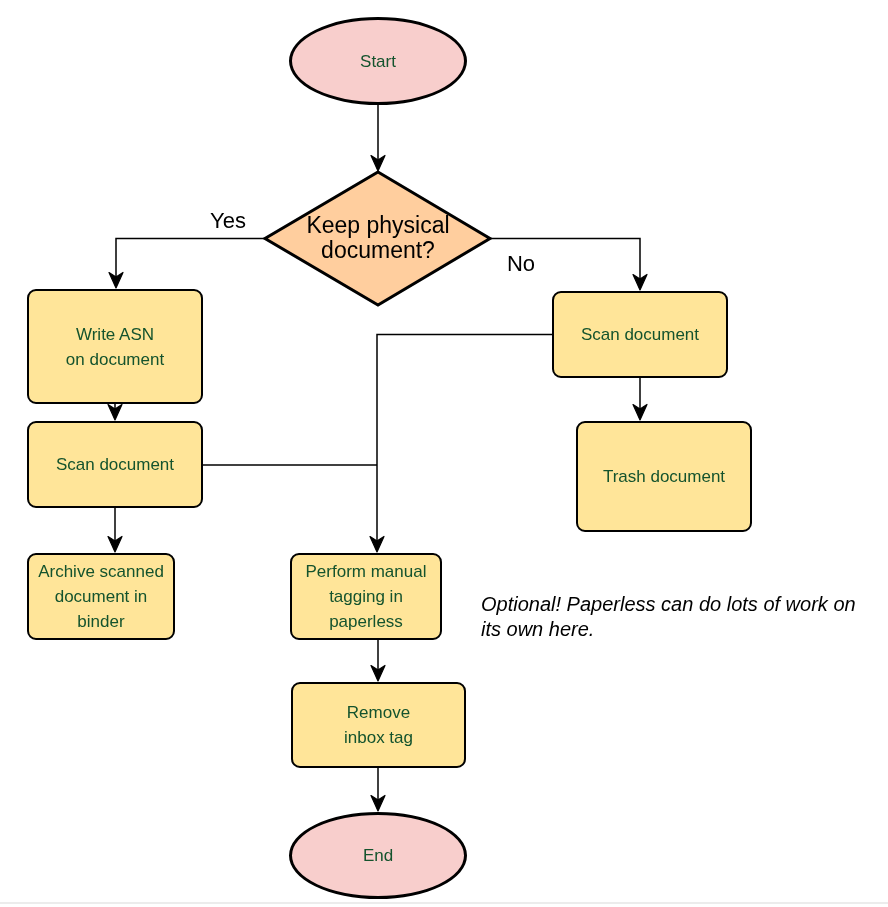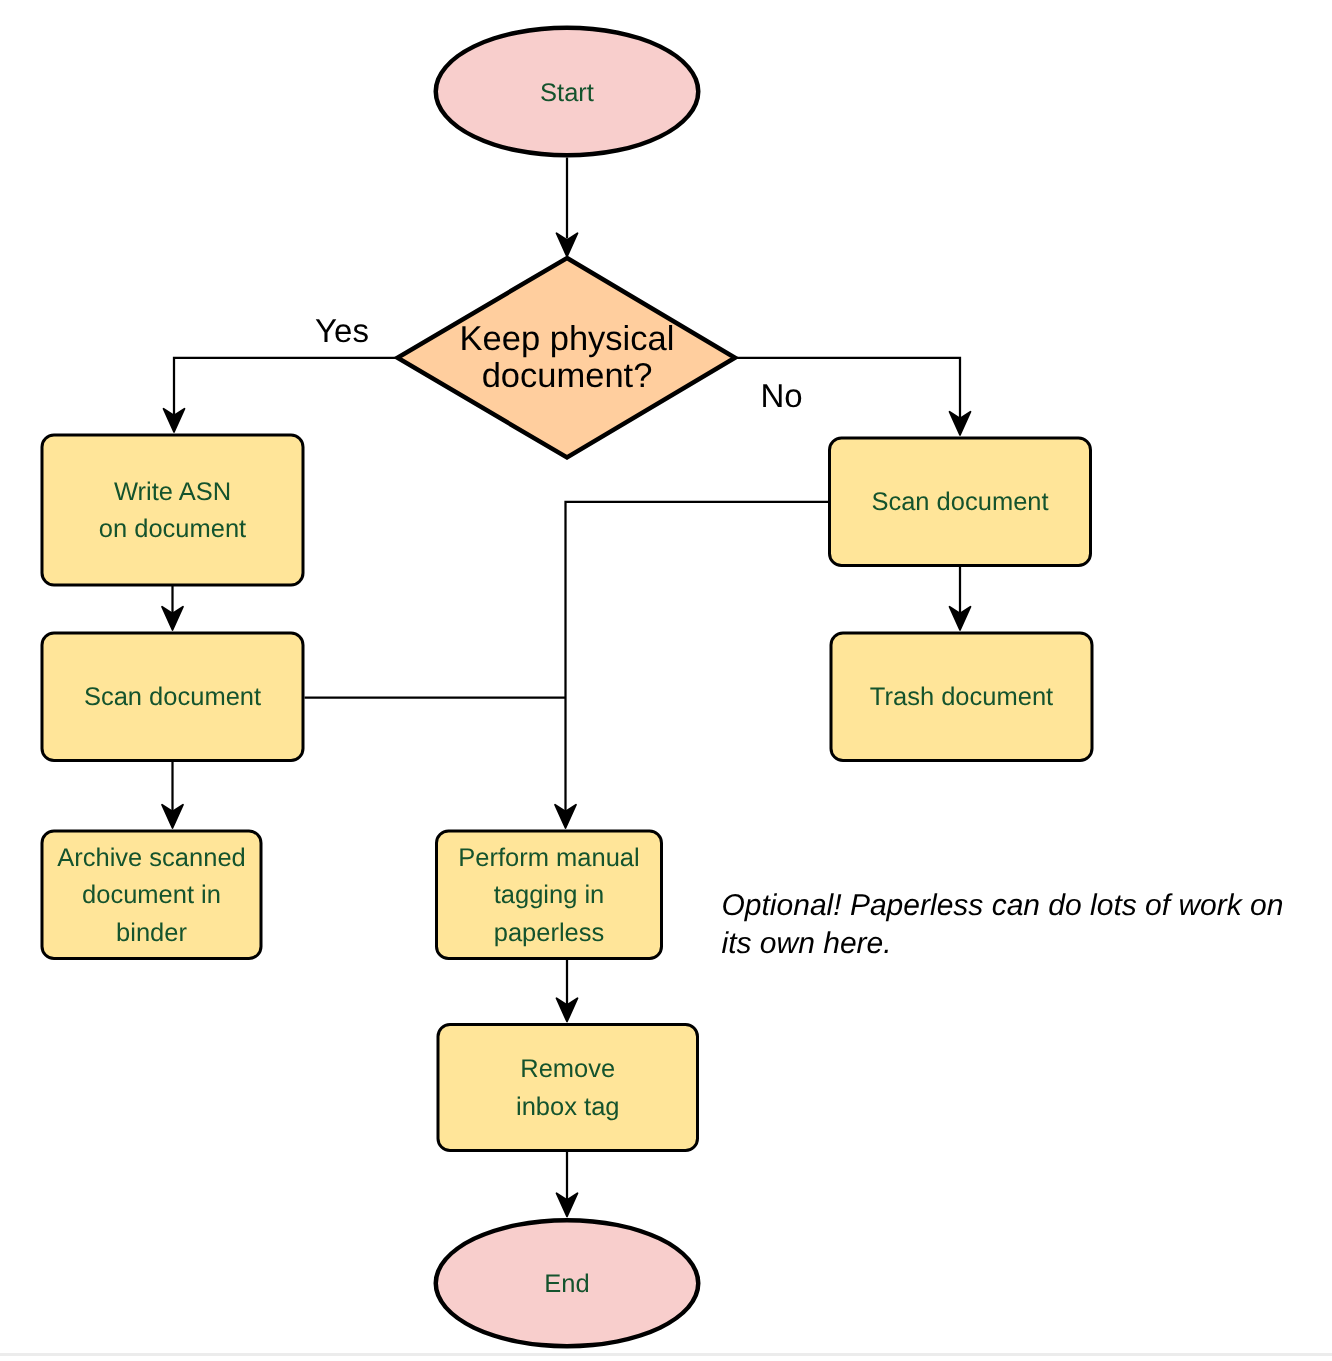--- a/index.html
+++ b/index.html
@@ -45,25 +45,25 @@
     flex-direction: column;
     align-items: center;
     justify-content: center;
     text-align: center;
     font-size: 23px;
     line-height: 25px;
   }
 
   .node-start        { left: 289px; top: 17px;  width: 178px; height: 88px; }
   .label-decision    { left: 278px; top: 213px; width: 200px; height: 50px; }
-  .node-write-asn    { left: 27px;  top: 289px; width: 176px; height: 102px; }
+  .node-write-asn    { left: 27px;  top: 289px; width: 176px; height: 115px; }
   .node-scan-left    { left: 27px;  top: 421px; width: 176px; height: 87px; }
   .node-archive      { left: 27px;  top: 553px; width: 148px; height: 87px; }
   .node-scan-right   { left: 552px; top: 291px; width: 176px; height: 87px; }
-  .node-trash        { left: 553px; top: 421px; width: 176px; height: 87px; }
+  .node-trash        { left: 576px; top: 421px; width: 176px; height: 111px; }
   .node-tagging      { left: 290px; top: 553px; width: 152px; height: 87px; }
   .node-remove       { left: 291px; top: 682px; width: 175px; height: 86px; }
   .node-end          { left: 289px; top: 812px; width: 178px; height: 87px; }
 
   .edge-label {
     position: absolute;
     font-size: 22px;
     line-height: 20px;
     text-align: center;
     width: 44px;

